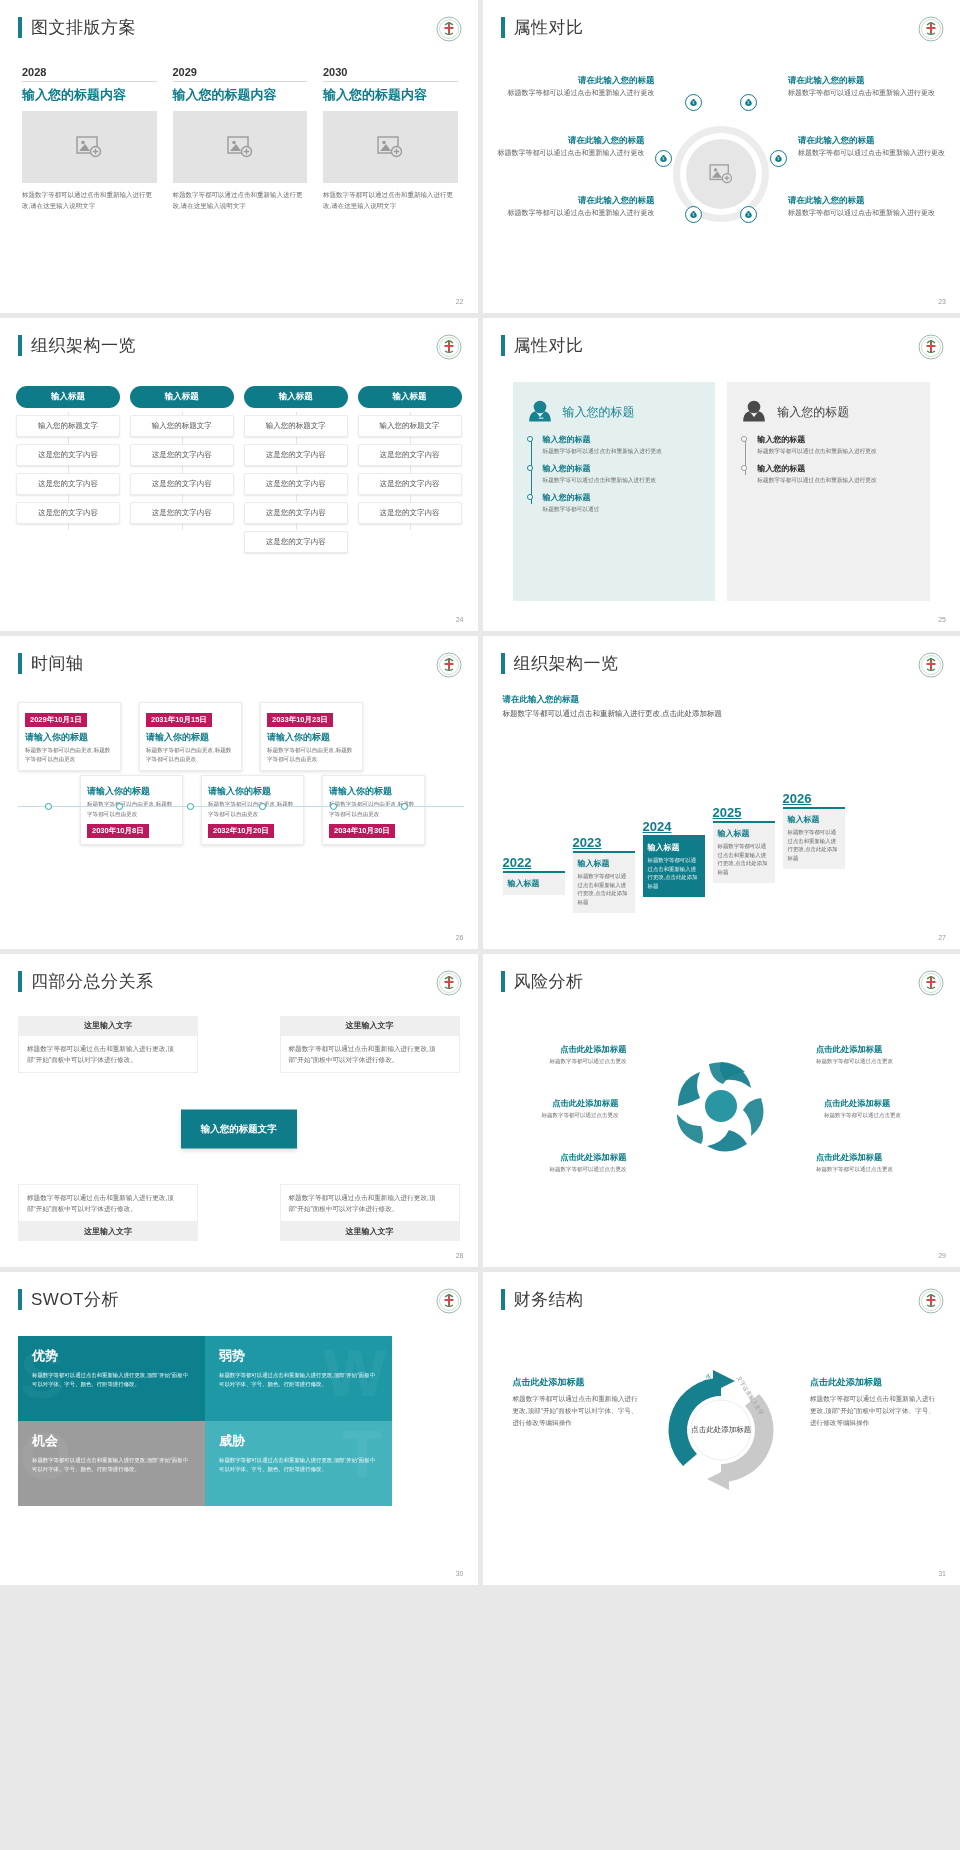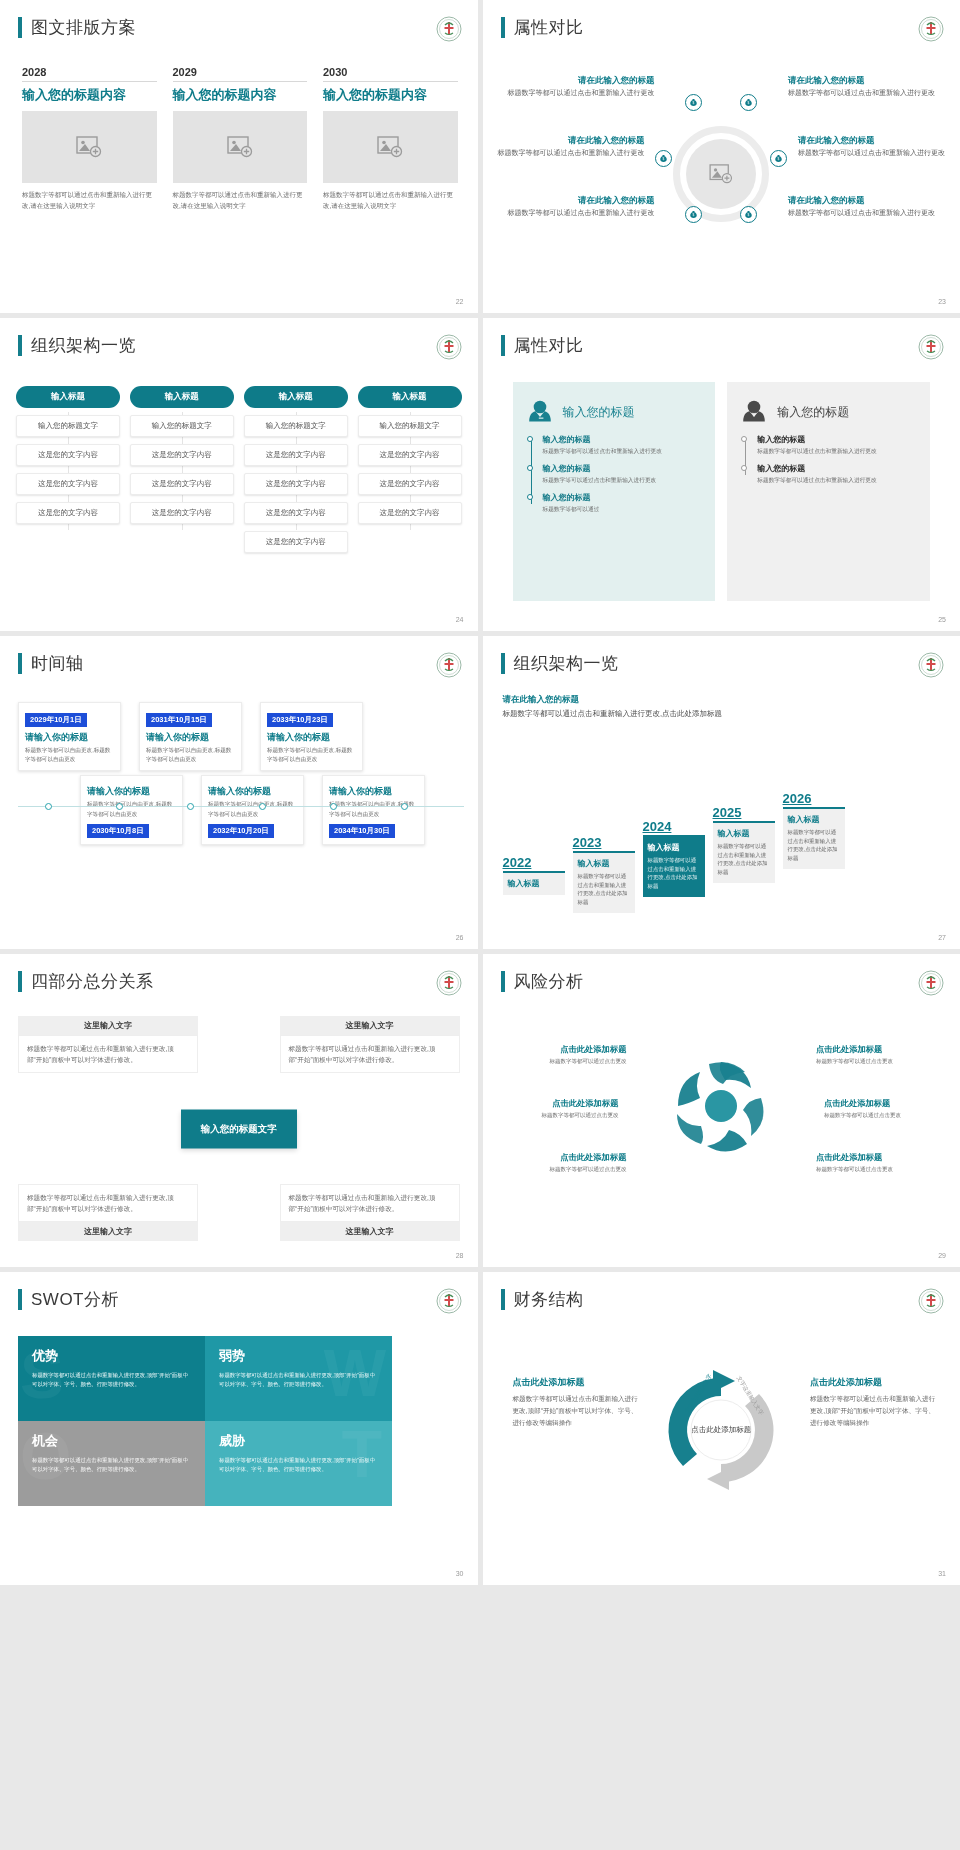--- a/index.html
+++ b/index.html
@@ -67,21 +67,21 @@
   .s25-it .h { font-size:8px; font-weight:bold; }
   .s25-card.a .h { color:#147a88; }
   .s25-card.b .h { color:#2e2e2e; }
   .s25-it .p { font-size:5.7px; color:#6b6b6b; line-height:1.6; margin-top:2px; }
 
   
   .s26 { position:absolute; left:18px; top:66px; right:14px; }
   .s26-row { display:flex; gap:18px; position:relative; }
   .s26-row.low { margin-top:4px; padding-left:62px; }
   .s26-card { width:103px; background:#fff; border:1px solid #ececec; box-shadow:0 1px 3px rgba(0,0,0,.12); padding:5px 6px 6px; }
-  .s26-date { display:inline-block; background:#1d4ed8; color:#fff; font-size:7.5px; font-weight:bold; padding:2px 5px; }
+  .s26-date { display:inline-block; background:#be185d; color:#fff; font-size:7.5px; font-weight:bold; padding:2px 5px; }
   .s26-t { font-size:9px; font-weight:bold; color:#0f7c8a; margin-top:4px; }
   .s26-p { font-size:5.6px; color:#6b6b6b; line-height:1.65; margin-top:2px; }
   .s26-axis { position:absolute; left:18px; right:14px; top:170px; height:1px; background:#bfe0e2; }
   .s26-mk { position:absolute; top:-3.5px; width:7px; height:7px; border-radius:50%; background:#fff; border:1.2px solid #2aa3ad; }
 
   
   .s27-intro { position:absolute; left:20px; top:58px; }
   .s27-intro .h { font-size:8.5px; font-weight:bold; color:#0f7c8a; }
   .s27-intro .p { font-size:7.5px; color:#4e4e4e; line-height:1.7; margin-top:2px; }
   .s27-steps { position:absolute; left:20px; right:14px; bottom:26px; height:132px; }

